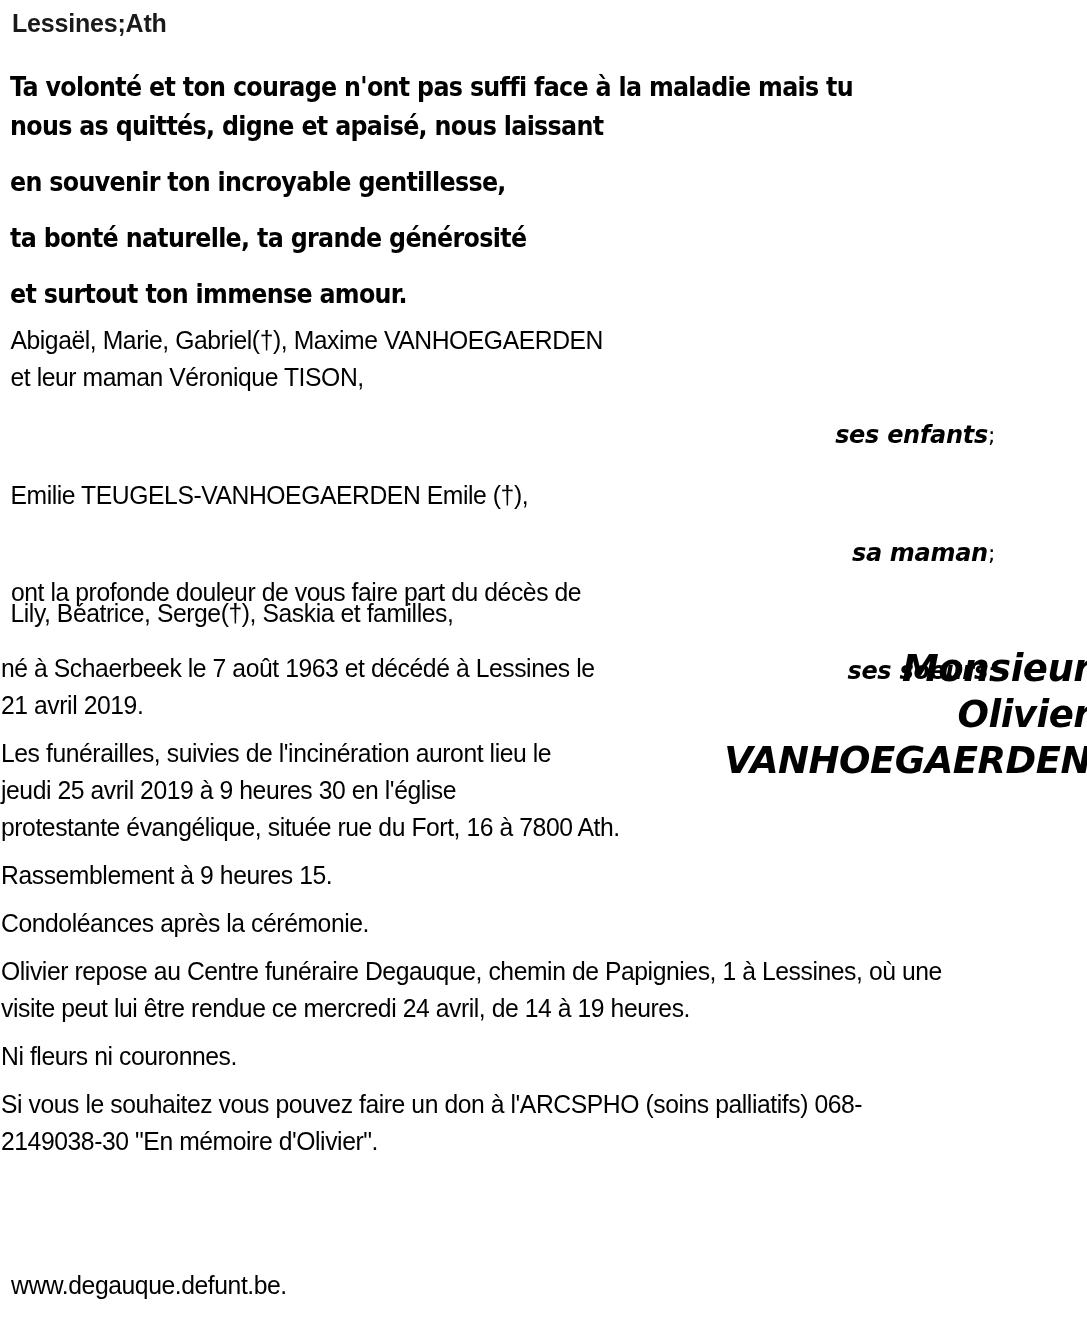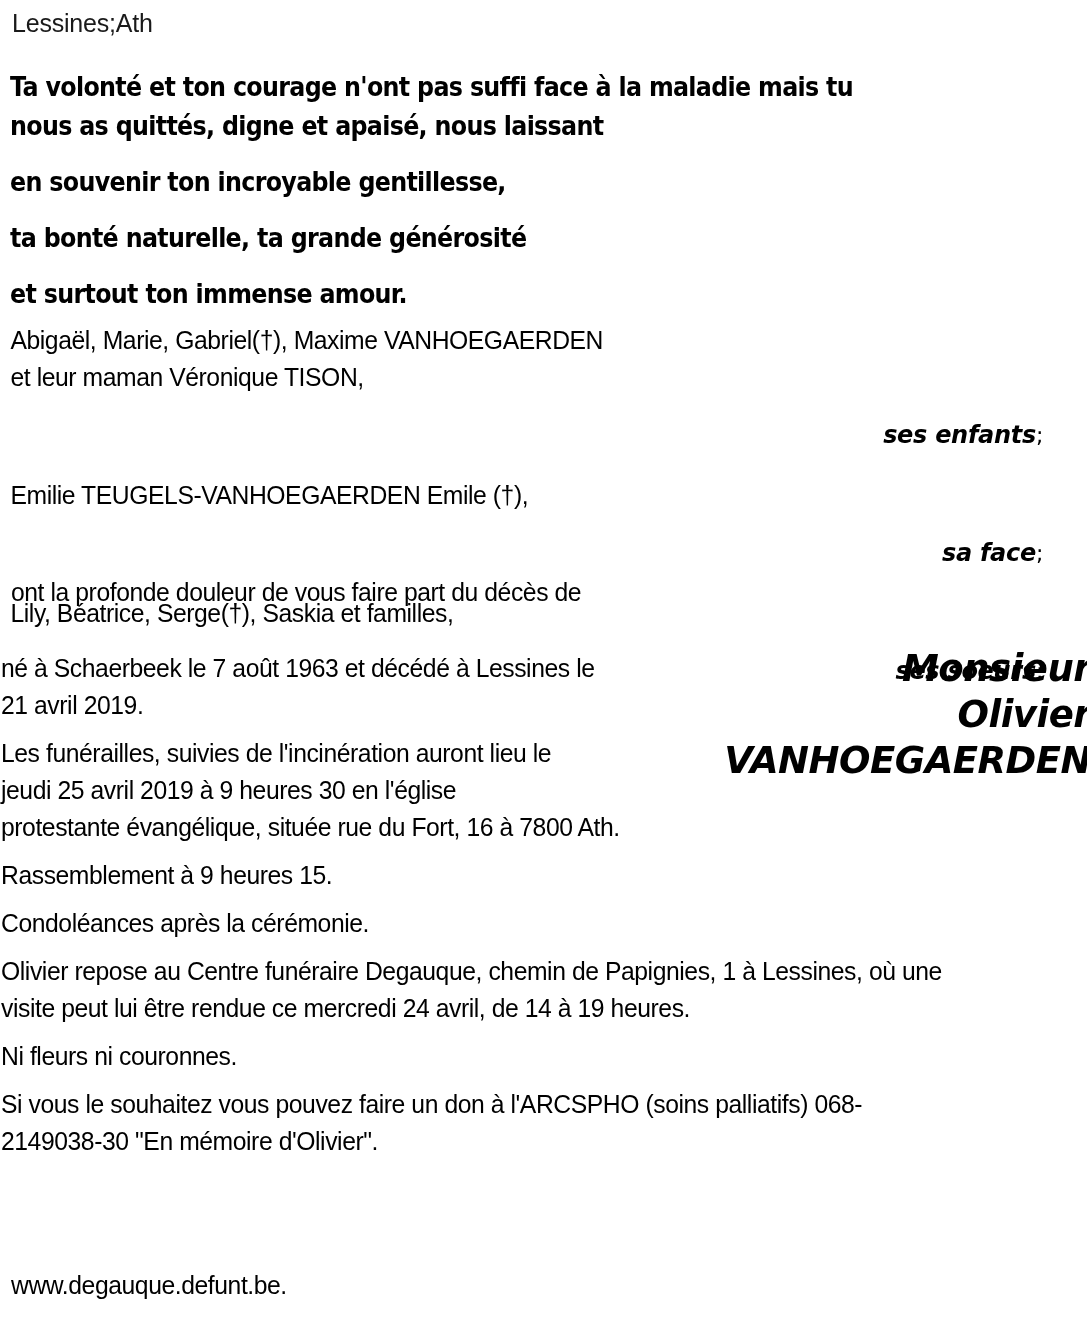--- a/index.html
+++ b/index.html
@@ -22,21 +22,21 @@
     height: 1322px;
     padding: 0;
   }
 
   .loc-header {
     position: absolute;
     left: 12px;
     top: 8px;
     font-family: "Liberation Sans", sans-serif;
     font-size: 25px;
-    font-weight: 400;
+    font-weight: 700;
     line-height: 30px;
     letter-spacing: -0.2px;
     color: #1a1a1a;
     white-space: nowrap;
   }
 
   
   .quote-block {
     position: absolute;
     left: 10px;
@@ -74,21 +74,21 @@
     line-height: 37px;
     letter-spacing: -0.45px;
     transform: scaleX(0.95);
     transform-origin: left center;
     padding-left: 11px;
     white-space: nowrap;
     color: #000;
   }
   .fam-role {
     text-align: right;
-    padding-right: 44px;
+    padding-right: 92px;
     font-family: "DejaVu Sans", sans-serif;
     font-weight: 700;
     font-style: italic;
     font-size: 24px;
     line-height: 34px;
     letter-spacing: -0.3px;
     white-space: nowrap;
     color: #000;
   }
   .fam-role .semi {
@@ -199,21 +199,21 @@
         <span>ses enfants</span><span class="semi">;</span>
       </div>
     </div>
 
     <div class="fam-gap-2"></div>
 
     <div class="fam-row">
       <div class="fam-names">Emilie TEUGELS-VANHOEGAERDEN Emile (†),</div>
       <div class="fam-gap-1"></div>
       <div class="fam-role">
-        <span>sa face</span><span class="semi">;</span>
+        <span>sa maman</span><span class="semi">;</span>
       </div>
     </div>
 
     <div class="fam-gap-3"></div>
 
     <div class="fam-row">
       <div class="fam-names">Lily, Béatrice, Serge(†), Saskia et familles,</div>
       <div class="fam-gap-1"></div>
       <div class="fam-role">
         <span>ses soeurs</span><span class="semi">;</span>

